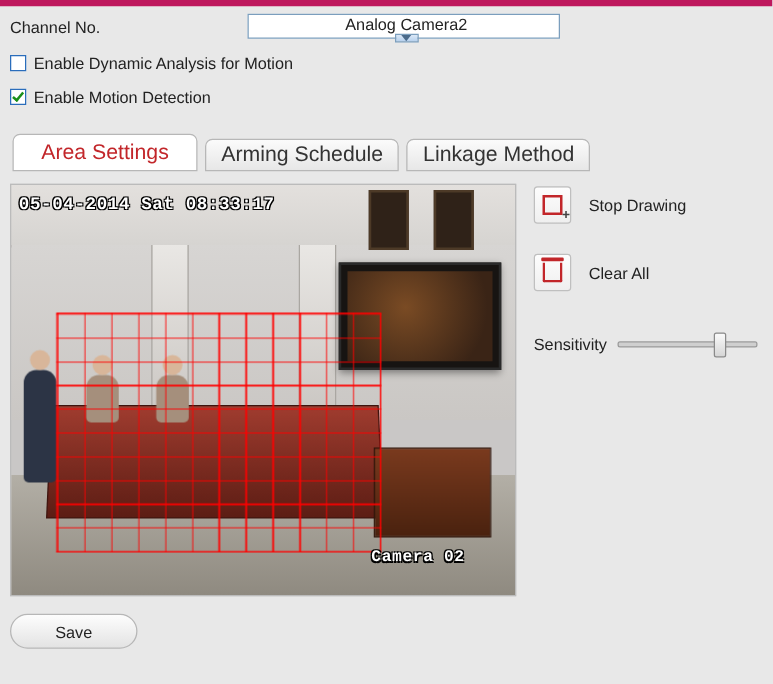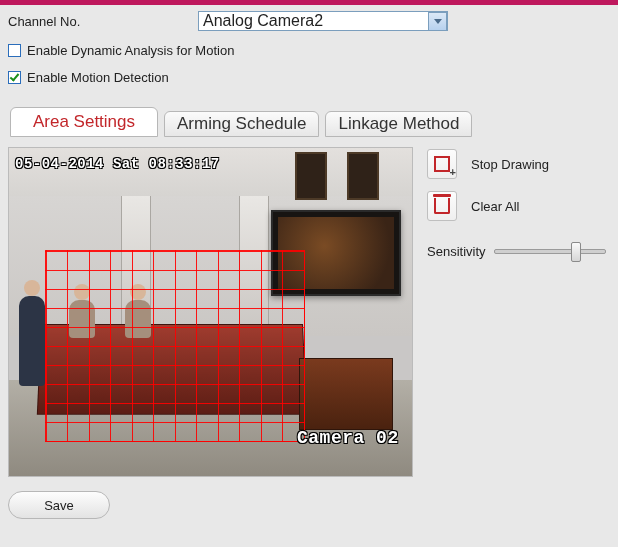--- a/index.html
+++ b/index.html
@@ -27,21 +27,22 @@
     position: relative;
     width: 250px;
     height: 20px;
     background: #fff;
     border: 1px solid #7b9ebd;
     box-sizing: border-box;
     display: flex;
     align-items: center;
     justify-content: space-between;
     padding-left: 4px;
-    font-size: 16px;
+    font-size: 13px;
+    flex-direction: column;
   }
   .select-btn {
     width: 17px; height: 17px;
     background: linear-gradient(#dbe8f6, #b7d1ee);
     border: 1px solid #7b9ebd;
     display: flex; align-items: center; justify-content: center;
     margin: 0;
   }
   .select-btn::after {
     content: "";
@@ -196,36 +197,36 @@
     position:absolute;
     color:#fff;
     font-family: "Courier New", monospace;
     font-size: 14px;
     font-weight: bold;
     text-shadow: 1px 1px 0 #000, -1px -1px 0 #000, 1px -1px 0 #000, -1px 1px 0 #000;
     white-space: pre;
     letter-spacing: .5px;
   }
   .osd.timestamp { left:6px; top:8px; }
-  .osd.camlabel { left:288px; top:280px; font-size:18px; }
+  .osd.camlabel { left:288px; top:290px; font-size:13px; }
 
   
   .mgrid {
     position:absolute;
     left:36px; top:102px;
     width:258px; height:190px;
     background-image:
       repeating-linear-gradient(to right, rgba(255,0,0,.9) 0 1px, transparent 1px 21.5px),
       repeating-linear-gradient(to bottom, rgba(255,0,0,.9) 0 1px, transparent 1px 19px);
     border:1px solid rgba(255,0,0,.9);
     pointer-events:none;
   }
 
   
-  .side { display:flex; flex-direction:column; gap:12px; padding-top:2px; }
+  .side { display:flex; flex-direction:column; gap:24px; padding-top:2px; }
   .side-row { display:flex; align-items:center; gap:14px; }
   .icon-btn {
     width:28px; height:28px;
     border:1px solid #bfbfbf;
     background:linear-gradient(#fdfdfd,#efefef);
     border-radius:3px;
     display:flex; align-items:center; justify-content:center;
   }
   .icon-stop {
     width:12px; height:12px; border:2px solid #c2262a; position:relative;

